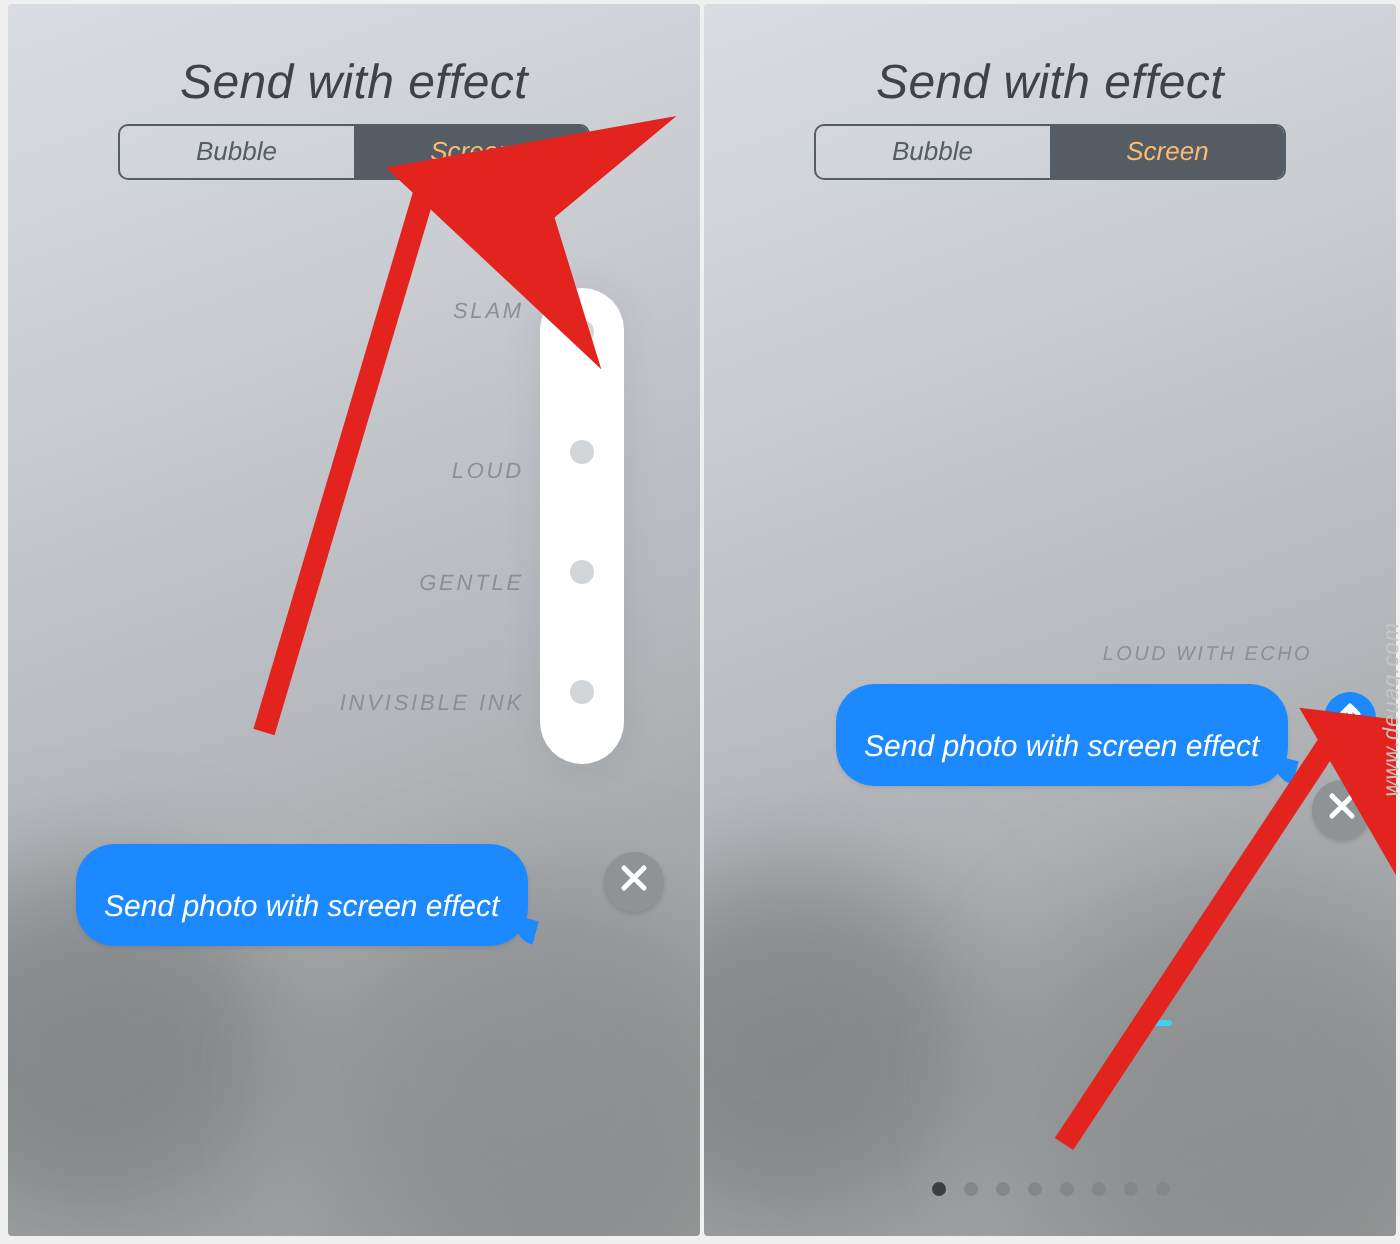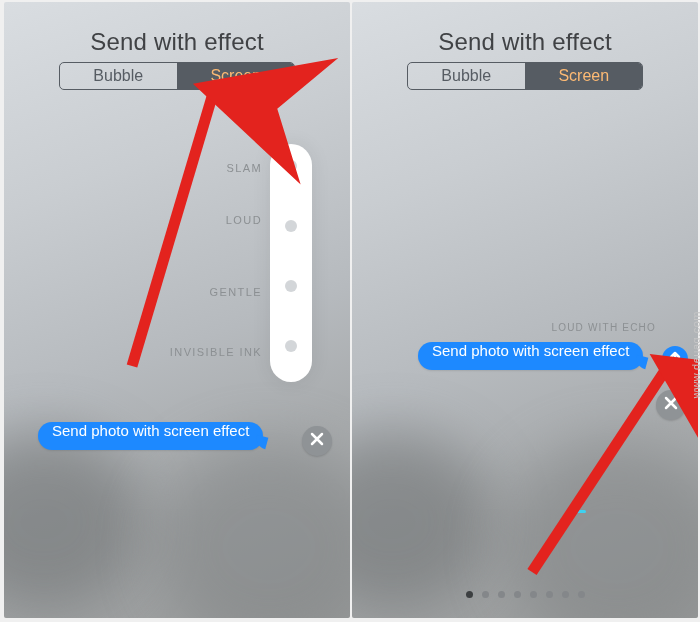--- a/index.html
+++ b/index.html
@@ -1,52 +1,52 @@
 <!DOCTYPE html>
 <html><head>
 <meta charset="utf-8">
 <style>
   * { box-sizing: border-box; margin: 0; padding: 0; }
   html, body { width: 700px; height: 622px; overflow: hidden; font-family: -apple-system, "Helvetica Neue", Arial, sans-serif; }
   body { background: #fff; position: relative; }
 
-  .wrap { position: relative; width: 700px; height: 622px; background: #f0f0f0; }
+  .wrap { position: relative; width: 700px; height: 622px; background: #f0f0f0; font-style: italic; }
   .screen {
     position: absolute; top: 2px; width: 346px; height: 616px;
     background: linear-gradient(160deg, #d9dde1 0%, #c9cdd1 28%, #b6babe 55%, #a8abad 72%, #9a9c9c 100%);
     overflow: hidden;
     border-radius: 2px;
   }
   .screen.left { left: 4px; }
   .screen.right { left: 352px; }
 
   
   .blob { position:absolute; border-radius:50%; filter: blur(28px); opacity:0.55; background:#6b6e6f; }
   .screen.left .blob.b1 { width:200px; height:180px; left:-60px; top:430px; }
   .screen.left .blob.b2 { width:230px; height:210px; left:150px; top:440px; background:#7d8081; opacity:0.5;}
   .screen.right .blob.b1 { width:200px; height:180px; left:-60px; top:430px; }
   .screen.right .blob.b2 { width:230px; height:210px; left:150px; top:440px; background:#7d8081; opacity:0.5;}
 
   .title { position:absolute; top:26px; left:0; right:0; text-align:center; font-size:24px; font-weight:300; color:#404245; letter-spacing:0.2px; }
   .title b { font-weight:400; }
 
   .seg { position:absolute; top:60px; left:50%; transform:translateX(-50%); width:236px; height:28px; border:1px solid #565c63; border-radius:5px; display:flex; overflow:hidden; background:transparent; }
-  .seg .segbtn { flex:1; font-size:16px; text-align:center; line-height:26px; color:#dee3e8; cursor:pointer; }
+  .seg .segbtn { flex:1; font-size:13px; text-align:center; line-height:26px; color:#dee3e8; cursor:pointer; }
   .seg .segbtn.sel { background:#565c63; color:#fdba74; }
   .seg .segbtn:not(.sel) { background:rgba(255,255,255,0.04); color:#565c63; }
   .seg .segbtn + .segbtn { border-left:1px solid #565c63; }
 
   
   .pill-col { position:absolute; top:142px; right:38px; width:42px; height:238px; background:#fff; border-radius:21px; box-shadow:0 0 20px rgba(0,0,0,0.08);}
   .pill-col .dot { position:absolute; left:50%; transform:translateX(-50%); width:12px; height:12px; border-radius:50%; background:#d3d6d9; }
   .pill-col .dot.d1{ top:16px; } .pill-col .dot.d2{ top:76px; } .pill-col .dot.d3{ top:136px; } .pill-col .dot.d4{ top:196px; }
   .elabel { position:absolute; right:88px; font-size:11px; letter-spacing:1.4px; color:#8c9093; text-align:right; }
-  .el1{ top:160px;margin-left:24px; } .el2{ top:212px; } .el3{ top:284px;padding-left:24px; } .el4{ top:344px; }
+  .el1{ top:148px;margin-left:24px; } .el2{ top:228px; } .el3{ top:284px;padding-left:24px; } .el4{ top:344px; }
 
-  .bubble { position:absolute; background:#1d89ff; color:#fff; font-size:15px; padding:0 14px 11px; border-radius:19px; box-shadow:0 1px 2px rgba(0,0,0,0.1); }
+  .bubble { position:absolute; background:#1d89ff; color:#fff; font-size:15px; padding:23px 14px 11px; border-radius:19px; box-shadow:0 1px 2px rgba(0,0,0,0.1); }
   .bubble::after { content:""; position:absolute; right:-4px; bottom:2px; width:12px; height:12px; background:#1d89ff; border-bottom-left-radius:12px; transform:rotate(15deg); }
   .screen.left .bubble { left:34px; top:420px; }
   .screen.right .bubble { left:66px; top:340px; }
 
   .close-circ { position:absolute; width:30px; height:30px; border-radius:50%; background:#8f9396; display:flex; align-items:center; justify-content:center; cursor:pointer; box-shadow:0 1px 2px rgba(0,0,0,0.15);}
   .close-circ svg { width:14px; height:14px; stroke:#fff; stroke-width:2.5; stroke-linecap:round; }
   .screen.left .close-circ { left:298px; top:424px; }
   .screen.right .close-circ { left:304px; top:388px; }
 
   .send-circ { position:absolute; width:26px; height:26px; border-radius:50%; background:#1d89ff; display:flex; align-items:center; justify-content:center; cursor:pointer; left:310px; top:344px; }

